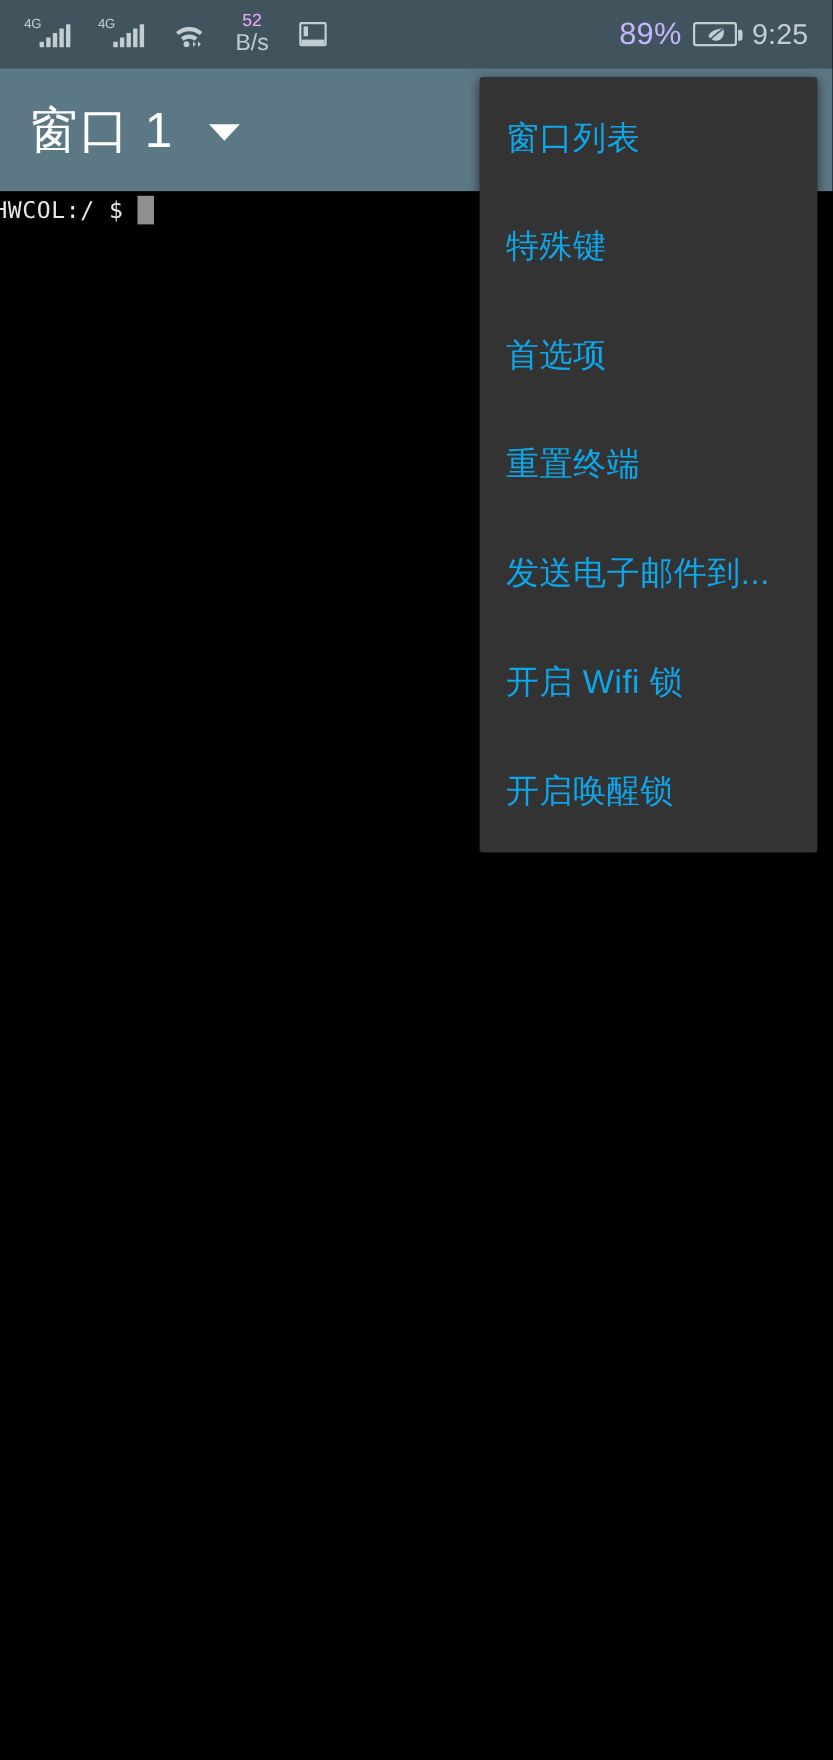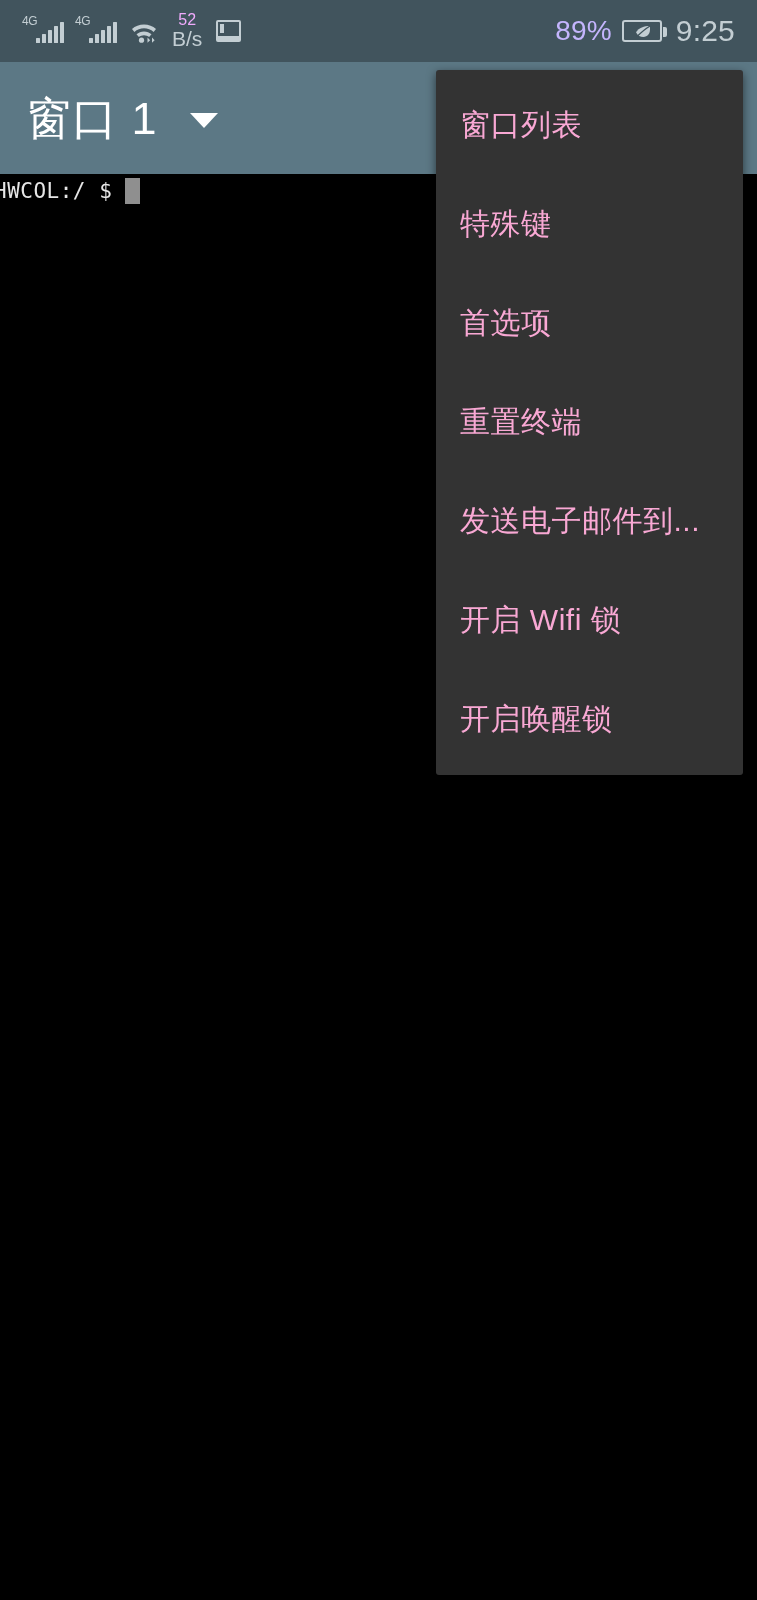--- a/index.html
+++ b/index.html
@@ -32,21 +32,21 @@
     display: flex;
     align-items: center;
     justify-content: space-between;
     padding: 0 22px;
     box-sizing: border-box;
     color: #c3ced3;
   }
   .sb-left {
     display: flex;
     align-items: center;
-    gap: 11px;
+    gap: 25px;
   }
   .sb-right {
     display: flex;
     align-items: center;
     gap: 10px;
   }
   .signal {
     position: relative;
     display: inline-block;
     width: 42px;
@@ -146,21 +146,21 @@
     content: "";
     position: absolute;
     right: -7px;
     top: 5px;
     width: 4px;
     height: 10px;
     background: #c3ced3;
     border-radius: 0 2px 2px 0;
   }
   .clock {
-    font-size: 30px;
+    font-size: 26px;
     color: #c3ced3;
     margin-left: 4px;
     letter-spacing: 0.2px;
   }
 
   
   #title-bar {
     position: absolute;
     left: 0; top: 62px;
     width: 757px;
@@ -230,21 +230,21 @@
     box-sizing: border-box;
     z-index: 20;
   }
   .menu-item {
     height: 99px;
     display: flex;
     align-items: center;
     padding-left: 24px;
     padding-right: 12px;
     box-sizing: border-box;
-    color: #f9a8d4;
+    color: #0ea5e9;
     font-size: 30px;
     letter-spacing: 0.5px;
     white-space: nowrap;
     overflow: hidden;
     text-align: center;
   }
 </style>
 </head>
 <body>
 

